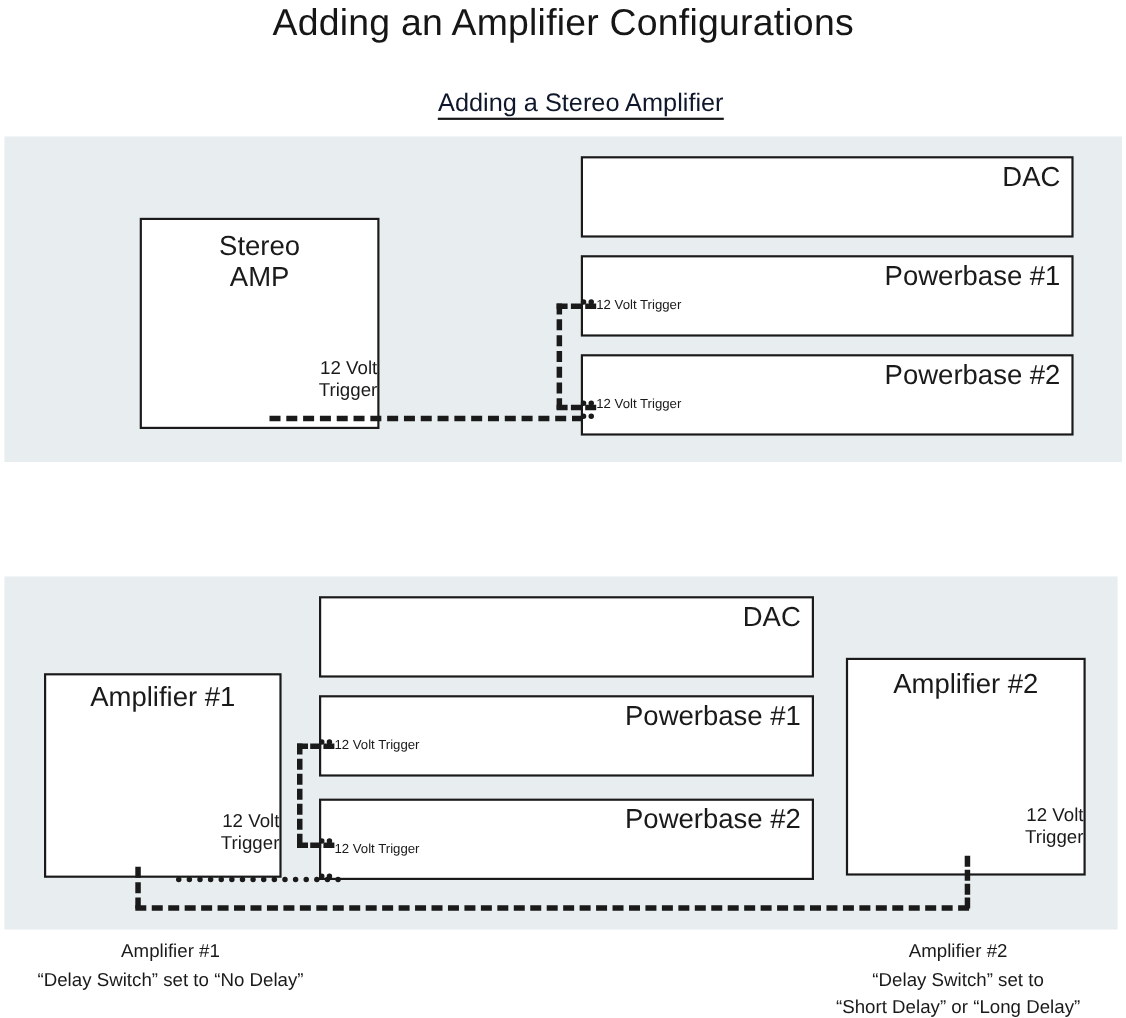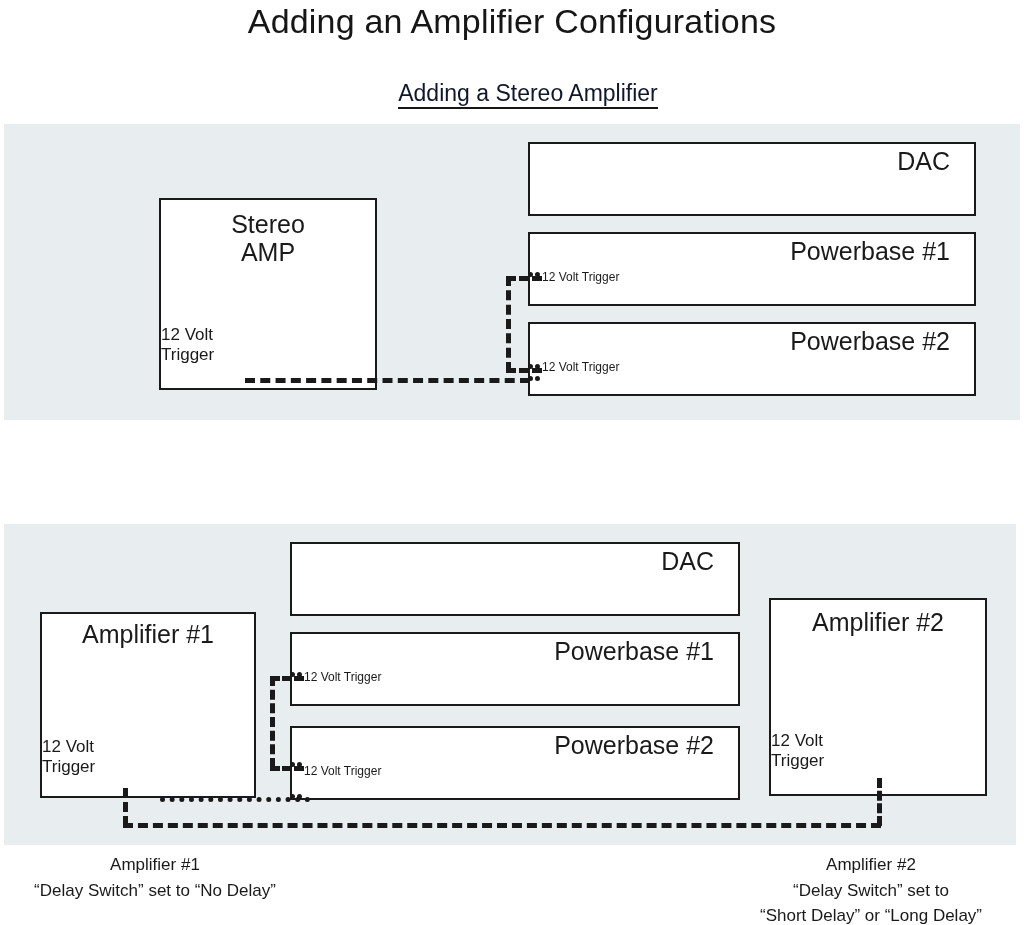--- a/index.html
+++ b/index.html
@@ -66,52 +66,52 @@
 
   
   .box {
     position: absolute;
     background: #ffffff;
     border: 2.5px solid #1a1a1a;
     box-sizing: border-box;
   }
   .box-label-tr {
     position: absolute;
-    right: 24px;
+    right: 10px;
     top: 4px;
     font-size: 25px;
     line-height: 1.08;
     white-space: nowrap;
   }
   .box-label-center-top {
     position: absolute;
     left: 0; right: 0;
     top: 10px;
     text-align: center;
     font-size: 25px;
     line-height: 1.12;
     white-space: nowrap;
   }
   .box-label-center-bottom {
     position: absolute;
     left: 0; right: 0;
     bottom: 12px;
-    text-align: left;
+    text-align: right;
     font-size: 17px;
     line-height: 1.22;
   }
   .box-trigger-left {
     position: absolute;
     left: 12px;
     font-size: 12px;
     white-space: nowrap;
   }
 
   
-  #box-stereo-amp   { left: 127px; top: 198px; width: 218px; height: 192px; margin-left: 32px; }
+  #box-stereo-amp   { left: 127px; top: 198px; width: 218px; height: 192px; }
   #box-dac-1        { left: 528px; top: 142px; width: 448px; height: 74px;  }
   #box-pb1-1        { left: 528px; top: 232px; width: 448px; height: 74px;  }
   #box-pb2-1        { left: 528px; top: 322px; width: 448px; height: 74px;  }
 
   
   #box-amp1         { left: 40px;  top: 612px; width: 216px; height: 186px; }
   #box-amp2         { left: 769px; top: 598px; width: 218px; height: 198px; }
   #box-dac-2        { left: 290px; top: 542px; width: 450px; height: 74px;  }
   #box-pb1-2        { left: 290px; top: 632px; width: 450px; height: 74px;  }
   #box-pb2-2        { left: 290px; top: 726px; width: 450px; height: 74px;  }

